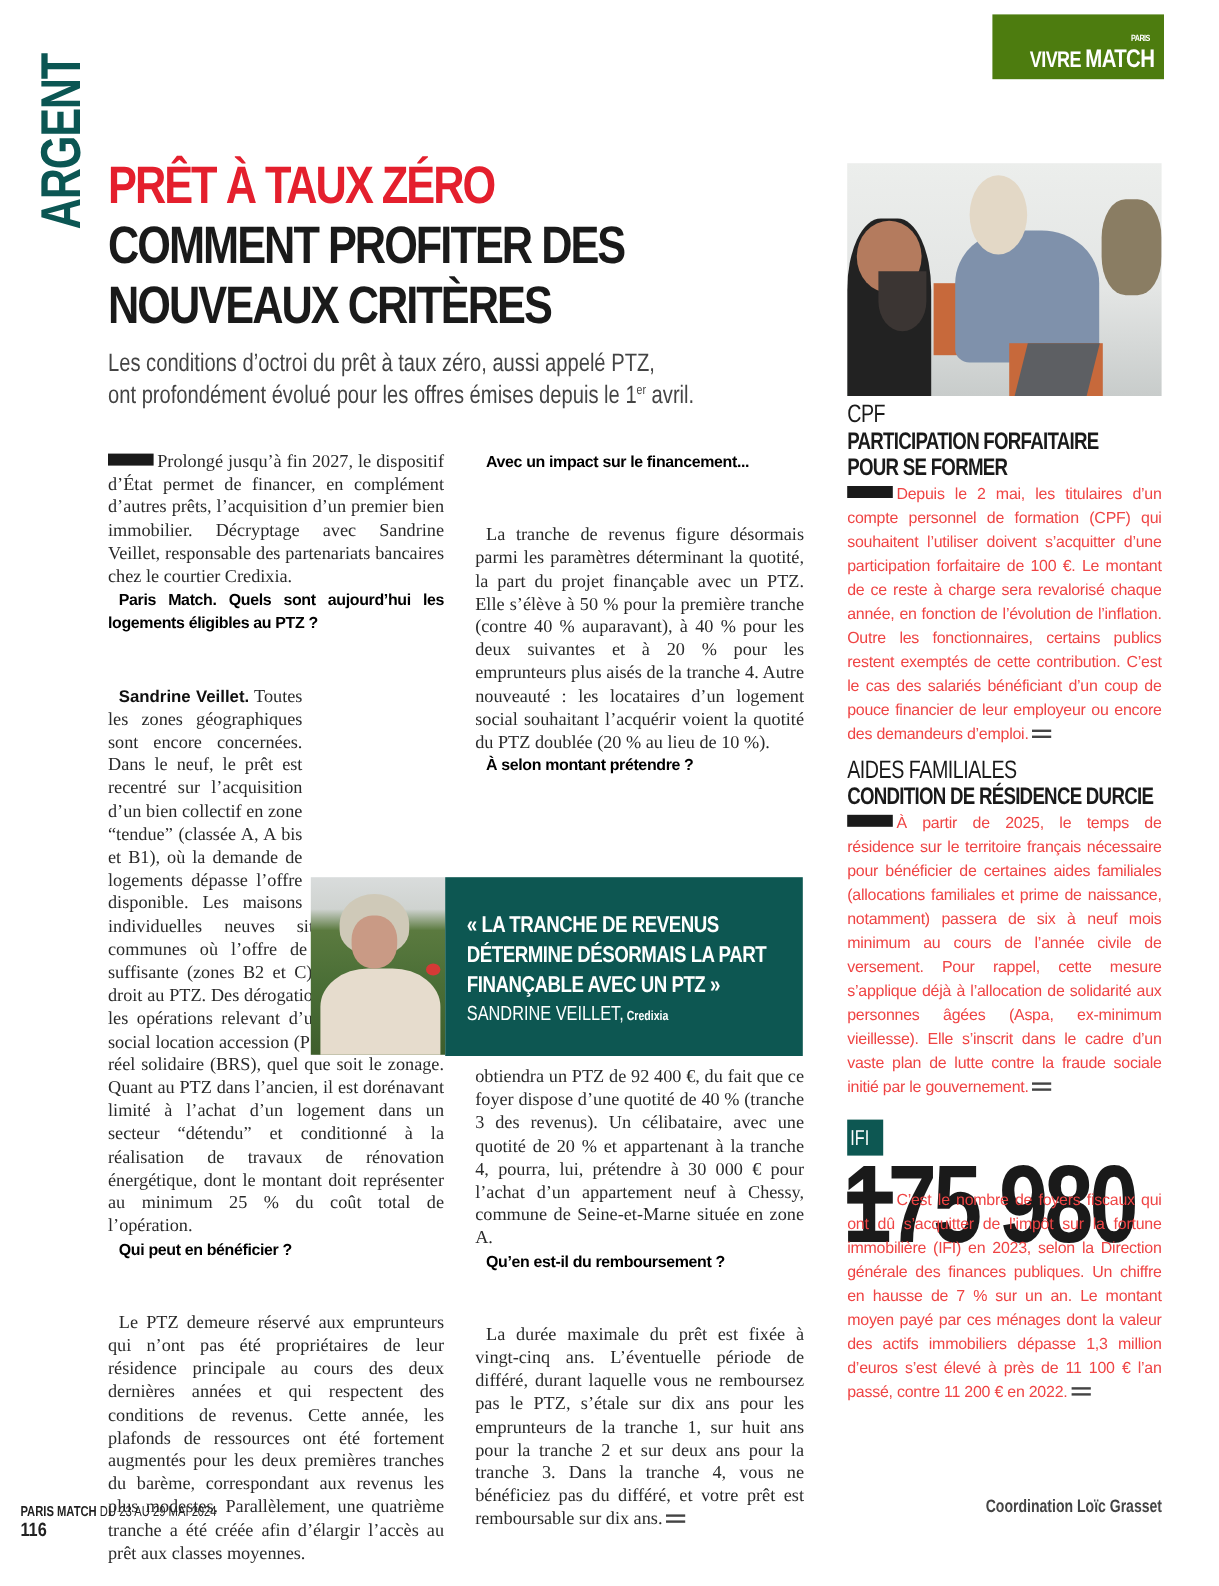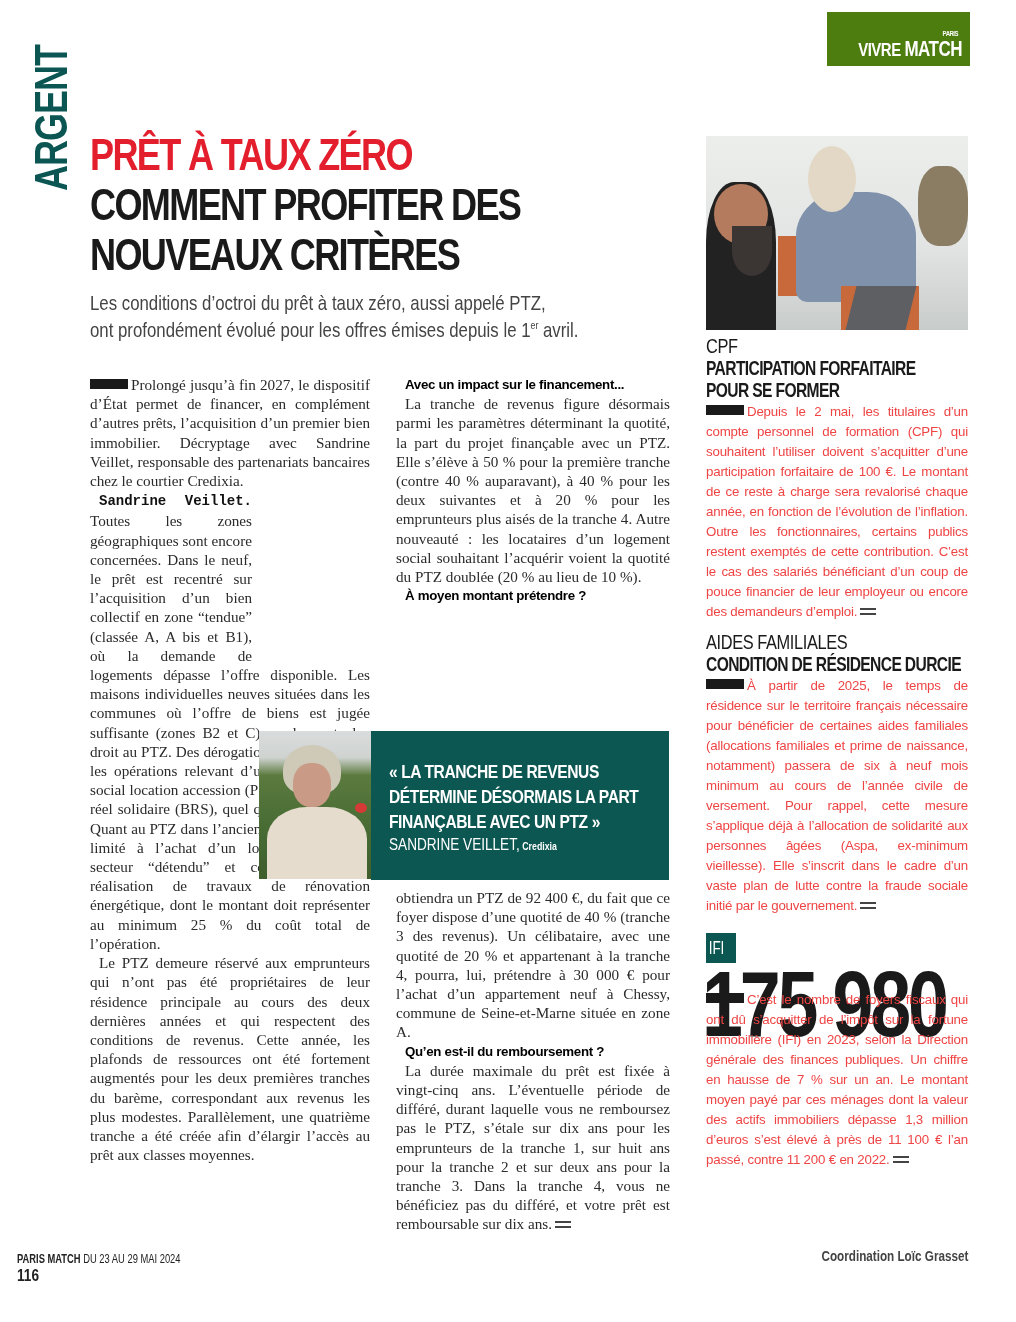--- a/index.html
+++ b/index.html
@@ -16,23 +16,23 @@
 
   .headline { position: absolute; left: 90px; top: 130px; width: 520px; font-family: "Liberation Sans", sans-serif; font-weight: bold; letter-spacing: -2px; line-height: 50px; }
   .headline .kicker { color: #e41f2d; font-size: 44px; display: block; transform: scaleX(0.82); transform-origin: left; white-space: nowrap; }
   .headline .main { color: #1a1a1a; font-size: 44px; display: block; transform: scaleX(0.82); transform-origin: left; white-space: nowrap; }
   .standfirst { position: absolute; left: 90px; top: 291px; width: 560px; font-family: "Liberation Sans", sans-serif; font-size: 21px; line-height: 23px; color: #444; transform: scaleX(0.8); transform-origin: left; }
   .standfirst p { white-space: nowrap; }
   .standfirst sup { font-size: 11px; }
 
   .col { position: absolute; font-size: 15.2px; line-height: 19.2px; text-align: justify; color: #2a2a2a; }
   .col p { margin: 0; }
-  .col p.indent { text-indent: 9px; }
+  .col p.indent { text-indent: 9px; margin-top: 42px; }
   .q { font-family: "Liberation Sans", sans-serif; font-weight: bold; font-size: 13.3px; color: #000000; text-indent: 9px; letter-spacing: -0.3px; }
-  .speaker { font-family: Liberation Mono, monospace; font-weight: bold; color: #111; font-size: 14px; }
+  .speaker { font-family: Liberation Sans, sans-serif; font-weight: bold; color: #111; font-size: 14px; }
   .lead-bar { display: inline-block; width: 38px; height: 10px; background: #1a1a1a; vertical-align: 1px; margin-right: 3px; }
   .end-mark { display: inline-block; width: 16px; height: 7px; border-top: 2px solid #444; border-bottom: 2px solid #444; vertical-align: 1px; margin-left: 3px; }
 
   .col1 { left: 90px; top: 375px; width: 280px; }
   .col2 { left: 396px; top: 375px; width: 274px; }
   .col2b { left: 396px; top: 888px; width: 274px; }
 
   .wrap-float { float: right; width: 118px; height: 170px; margin: 4px -8px 0 8px; }
 
   .portrait { position: absolute; left: 259px; top: 731px; width: 112px; height: 148px; background: linear-gradient(180deg,#d9dcdc 0%,#cfd3d0 18%,#5b7a3f 30%,#4a6e36 60%,#3e5e2c 100%); overflow: hidden; }
@@ -95,28 +95,30 @@
   <span class="main">NOUVEAUX CRITÈRES</span>
 </div>
 
 <div class="standfirst">
   <p>Les conditions d’octroi du prêt à taux zéro, aussi appelé PTZ,</p>
   <p><span>ont profondément évolué pour les offres émises depuis le 1</span><sup>er</sup><span> avril.</span></p>
 </div>
 
 <div class="col col1">
   <p><span class="lead-bar"></span><span>Prolongé jusqu’à fin 2027, le dispositif d’État permet de financer, en complément d’autres prêts, l’acquisition d’un premier bien immobilier. Décryptage avec Sandrine Veillet, responsable des partenariats bancaires chez le courtier Credixia.</span></p>
+  <p class="q">Paris Match. Quels sont aujourd’hui les logements éligibles au PTZ ?</p>
   <p class="indent"><span class="wrap-float"></span><span class="speaker">Sandrine Veillet.</span><span> Toutes les zones géographiques sont encore concernées. Dans le neuf, le prêt est recentré sur l’acquisition d’un bien collectif en zone “tendue” (classée A, A bis et B1), où la demande de logements dépasse l’offre disponible. Les maisons individuelles neuves situées dans les communes où l’offre de biens est jugée suffisante (zones B2 et C) ne donnent plus droit au PTZ. Des dérogations subsistent pour les opérations relevant d’un contrat de prêt social location accession (PSLA) ou d’un bail réel solidaire (BRS), quel que soit le zonage. Quant au PTZ dans l’ancien, il est dorénavant limité à l’achat d’un logement dans un secteur “détendu” et conditionné à la réalisation de travaux de rénovation énergétique, dont le montant doit représenter au minimum 25 % du coût total de l’opération.</span></p>
+  <p class="q">Qui peut en bénéficier ?</p>
   <p class="indent">Le PTZ demeure réservé aux emprunteurs qui n’ont pas été propriétaires de leur résidence principale au cours des deux dernières années et qui respectent des conditions de revenus. Cette année, les plafonds de ressources ont été fortement augmentés pour les deux premières tranches du barème, correspondant aux revenus les plus modestes. Parallèlement, une quatrième tranche a été créée afin d’élargir l’accès au prêt aux classes moyennes.</p>
 </div>
 
 <div class="col col2">
   <p class="q">Avec un impact sur le financement...</p>
   <p class="indent">La tranche de revenus figure désormais parmi les paramètres déterminant la quotité, la part du projet finançable avec un PTZ. Elle s’élève à 50 % pour la première tranche (contre 40 % auparavant), à 40 % pour les deux suivantes et à 20 % pour les emprunteurs plus aisés de la tranche 4. Autre nouveauté : les locataires d’un logement social souhaitant l’acquérir voient la quotité du PTZ doublée (20 % au lieu de 10 %).</p>
-  <p class="q">À moyen montant prétendre ?</p>
+  <p class="q">À selon montant prétendre ?</p>
 </div>
 
 <div class="portrait">
   <div class="hair"></div>
   <div class="body"></div>
   <div class="face"></div>
   <div class="flower"></div>
 </div>
 <div class="quote-box">
   <div class="quote-text">« LA TRANCHE DE REVENUS</div>

